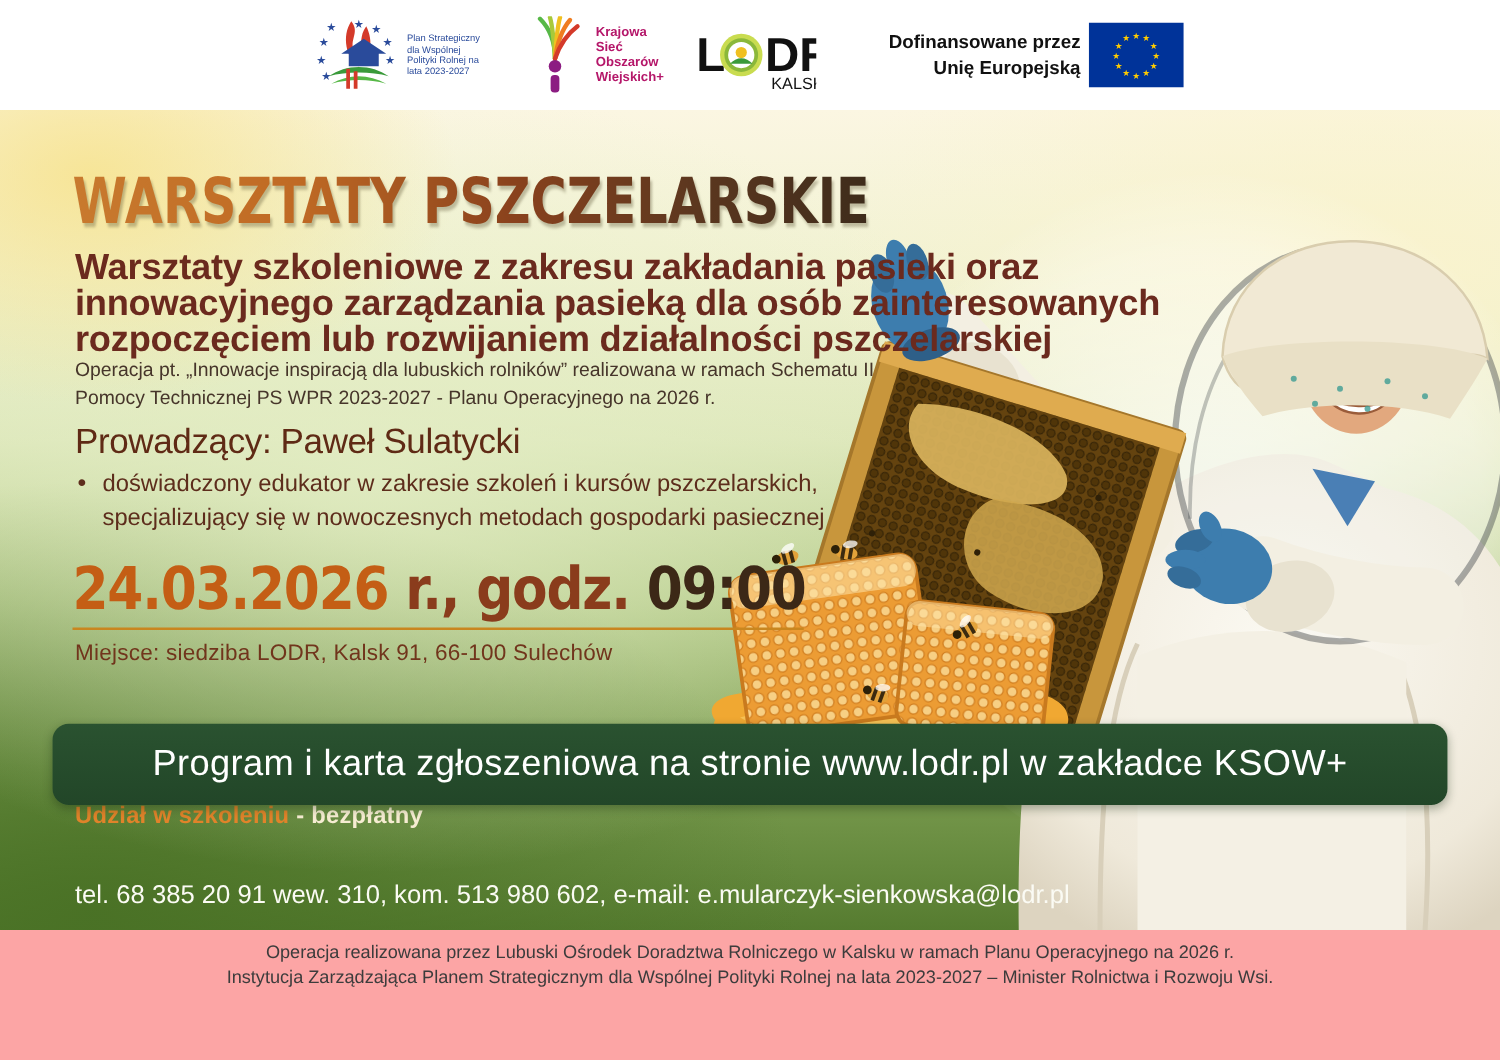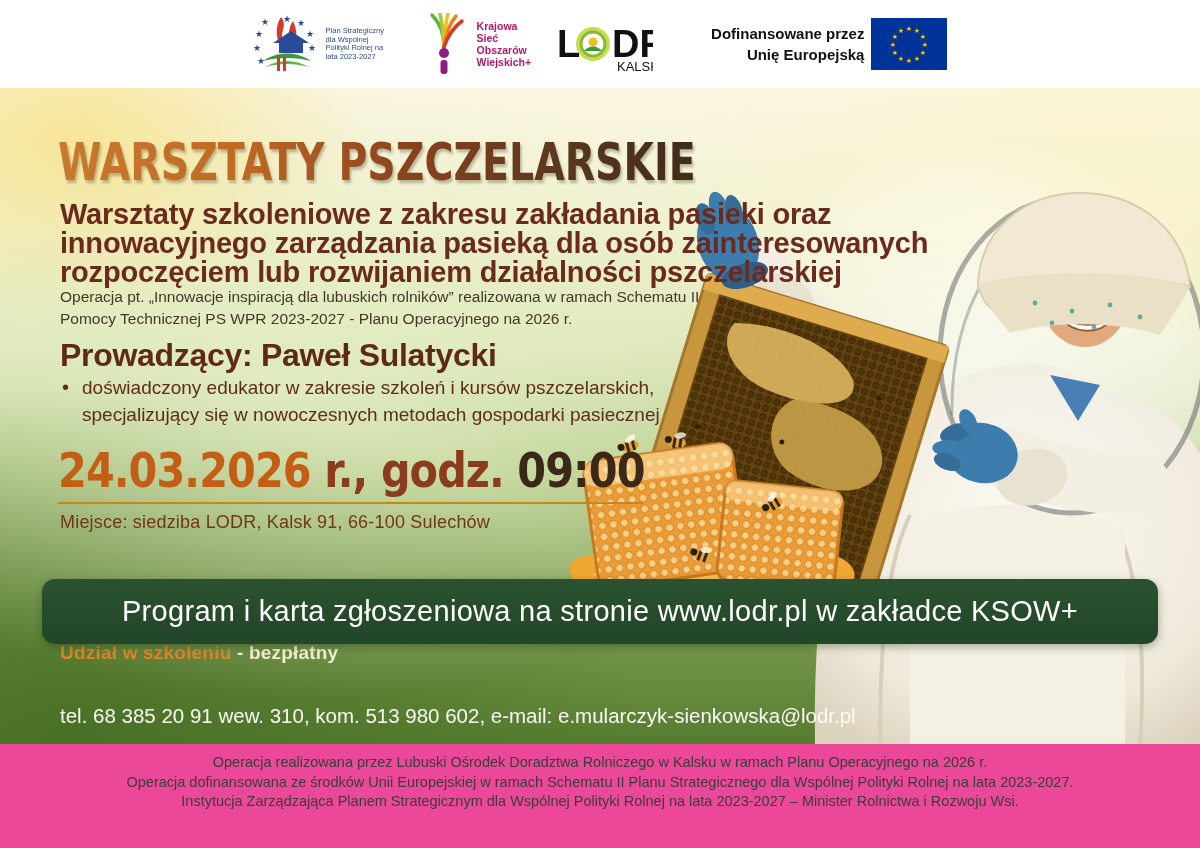--- a/index.html
+++ b/index.html
@@ -92,21 +92,21 @@
     letter-spacing: -0.2px;
   }
 
   .operation-note {
     position: absolute; left: 60px; top: 286px; width: 640px;
     font-size: 15.5px; line-height: 22px; color: #46352a;
   }
 
   .speaker-heading {
     position: absolute; left: 60px; top: 337px;
-    font-size: 32px; font-weight: bold; color: #5f2a15; letter-spacing: -0.3px; text-align: center;
+    font-size: 28px; font-weight: normal; color: #5f2a15; letter-spacing: -0.3px; text-align: center;
   }
 
   .speaker-bullet {
     position: absolute; left: 60px; top: 374px; width: 620px;
     font-size: 19px; line-height: 27px; color: #5d2d1c;
     padding-left: 22px;
   }
   .speaker-bullet::before {
     content: "\2022";
     position: absolute; left: 2px; top: 0px; font-size: 20px; color: #5d2d1c;
@@ -157,21 +157,21 @@
     font-size: 20.5px; color: #fbfbf4;
   }
   .contact-line2 {
     position: absolute; left: 60px; top: 704px;
     font-size: 20.5px; color: #fbfbf4;
   }
 
   
   .footer-band {
     position: absolute; left: 0; top: 744px;
-    width: 1200px; height: 104px; background: #ec4899;
+    width: 1200px; height: 104px; background: #fca5a5;
     text-align: center; padding-top: 9px;
     z-index: 6;
   }
   .footer-band p {
     font-size: 14.5px; line-height: 19.5px; color: #3c3c3c;
   }
 </style>
 </head>
 <body>
 
@@ -408,17 +408,16 @@
 
     <div class="participation-line">
       <span class="p-hl">Udział w szkoleniu</span><span class="p-rest"> - bezpłatny</span>
     </div>
 
     <div class="contact-line2">tel. 68 385 20 91 wew. 310, kom. 513 980 602, e-mail: e.mularczyk-sienkowska@lodr.pl</div>
   </div>
 
   <div class="footer-band">
     <p>Operacja realizowana przez Lubuski Ośrodek Doradztwa Rolniczego w Kalsku w ramach Planu Operacyjnego na 2026 r.</p>
-    <p>Operacja dofinansowana ze środków Unii Europejskiej w ramach Schematu II Planu Strategicznego dla Wspólnej Polityki Rolnej na lata 2023-2027.</p>
     <p>Instytucja Zarządzająca Planem Strategicznym dla Wspólnej Polityki Rolnej na lata 2023-2027 – Minister Rolnictwa i Rozwoju Wsi.</p>
   </div>
 
 </div>
 
 </body></html>

